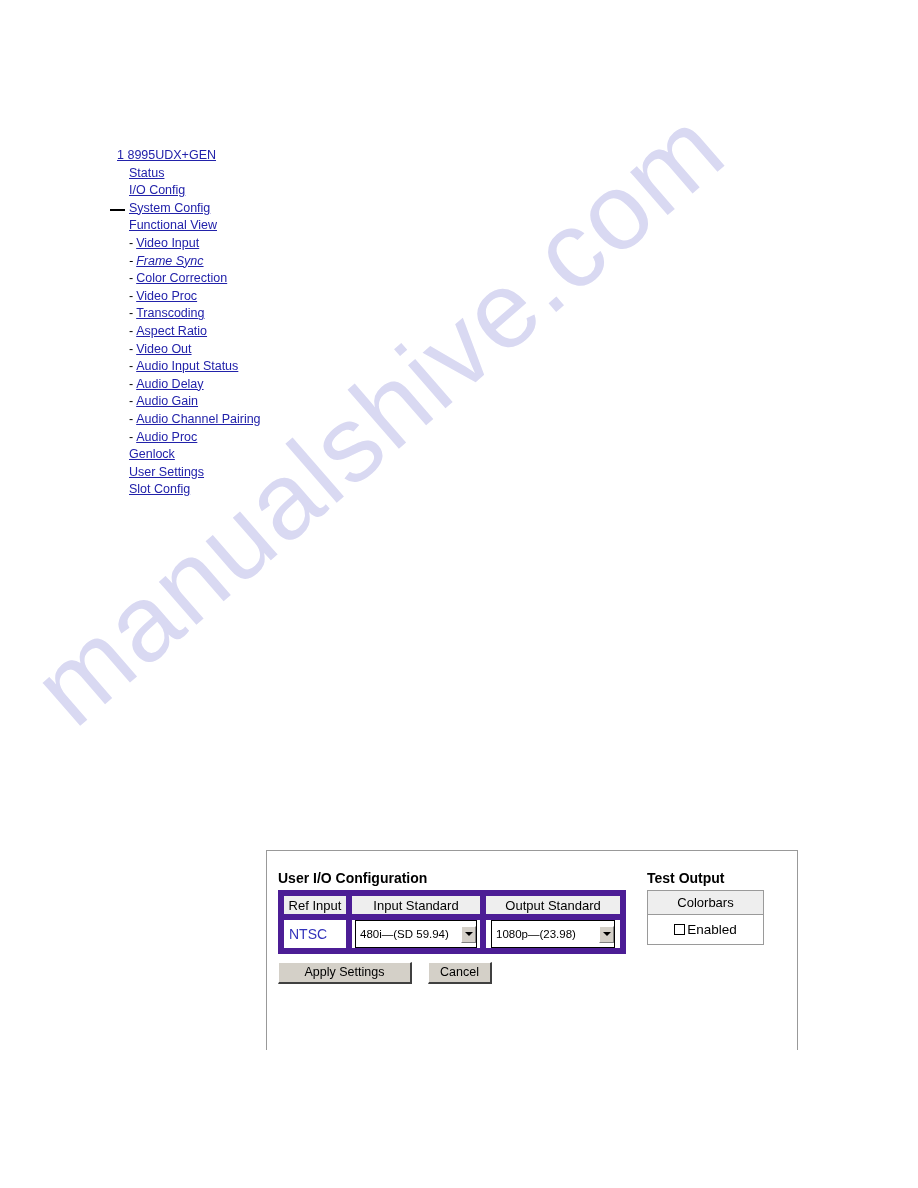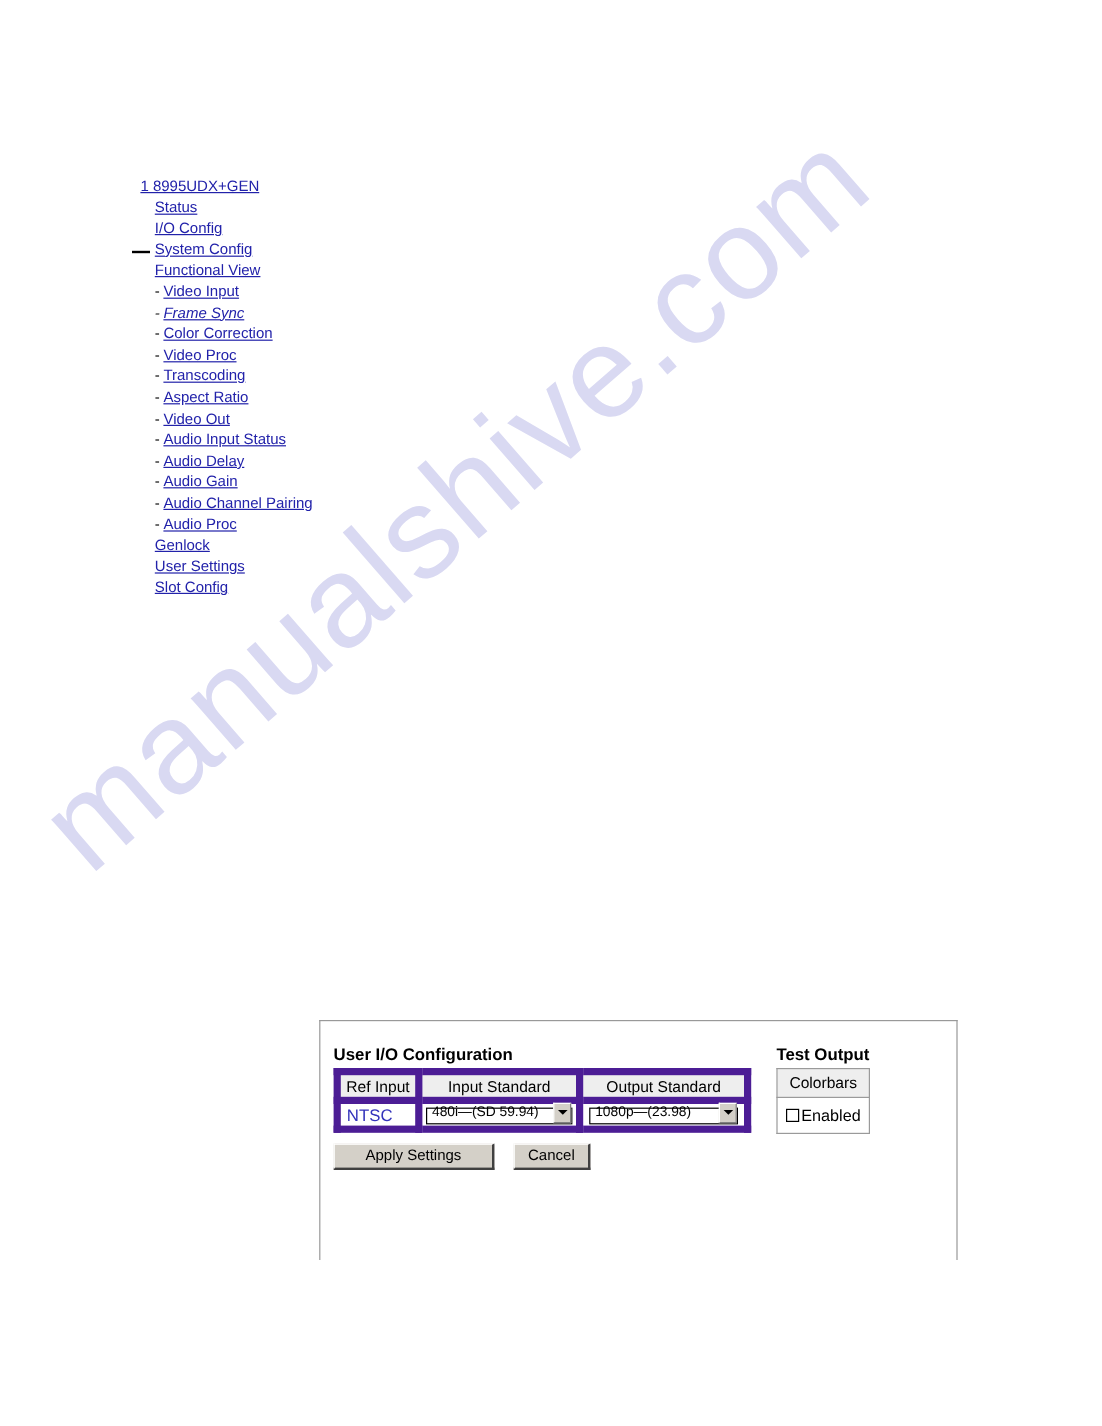--- a/index.html
+++ b/index.html
@@ -153,22 +153,22 @@
     color: #3333bb;
     font-size: 14px;
     text-align: left;
     padding-left: 5px;
     display: block;
   }
 
   
   .dropdown {
     display: inline-flex;
-    align-items: flex-end;
-    height: 14px;
+    align-items: center;
+    height: 28px;
     border: 1px solid #000000;
     background: #ffffff;
     box-sizing: border-box;
     cursor: pointer;
     vertical-align: middle;
   }
   .dropdown .dd-text {
     font-size: 11.5px;
     padding: 0 4px;
     white-space: nowrap;
@@ -209,21 +209,21 @@
   table.test-table {
     border-collapse: collapse;
   }
   table.test-table th,
   table.test-table td {
     border: 1px solid #9a9a9a;
     font-weight: normal;
     font-size: 13px;
     text-align: center;
     height: 24px;
-    width: 77px;
+    width: 116px;
     box-sizing: border-box;
     padding: 0;
   }
   table.test-table th { background: #eeeeee; }
   table.test-table td { height: 30px; background: #ffffff; }
   .chk-wrap {
     display: inline-flex;
     align-items: center;
     gap: 2px;
     font-size: 13.5px;

